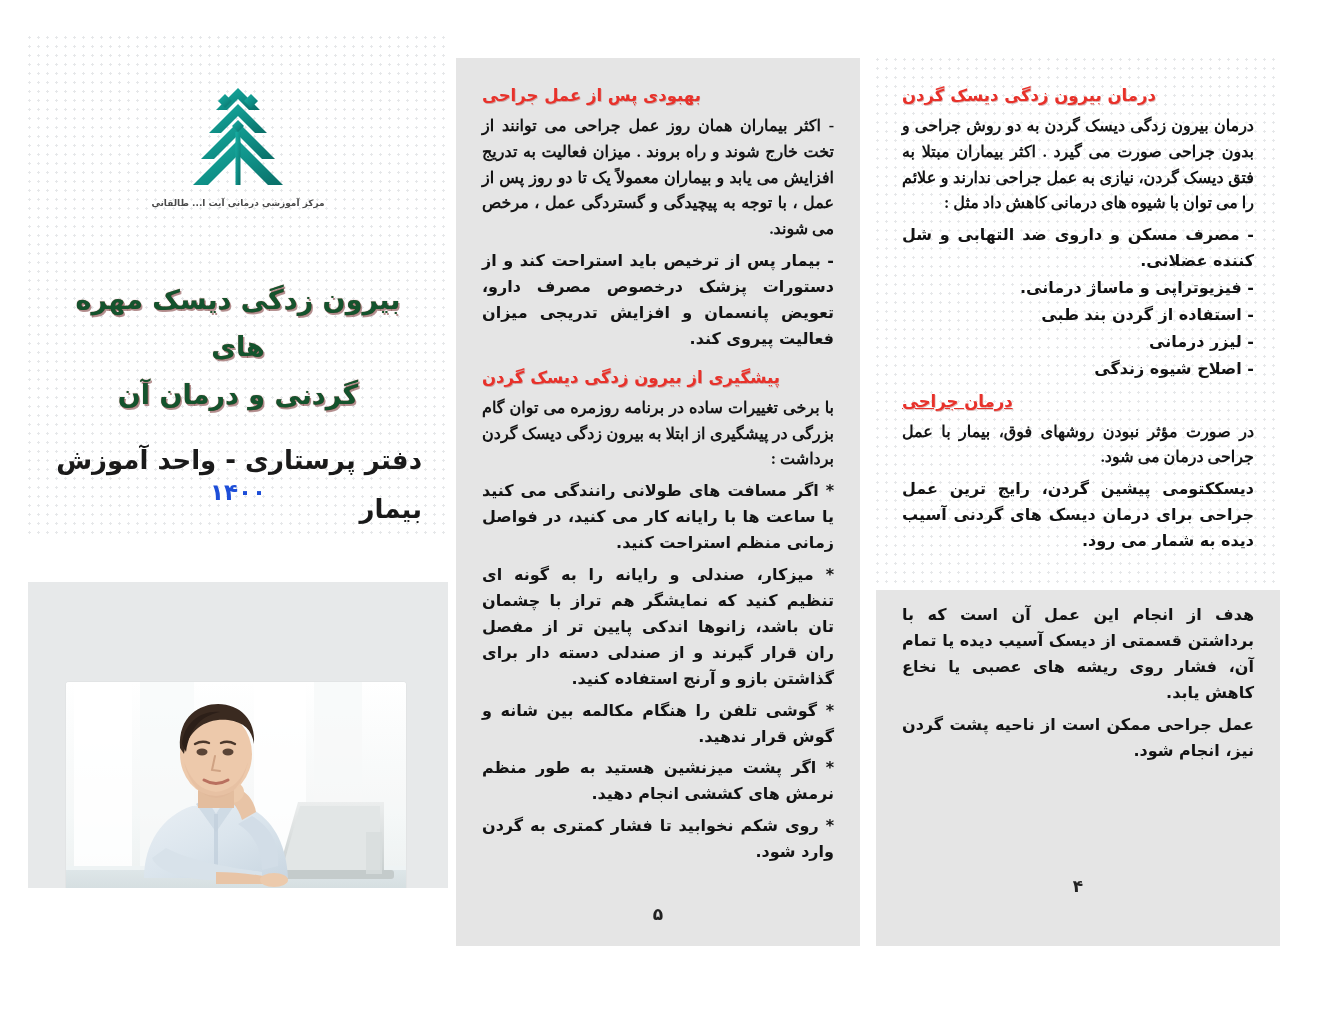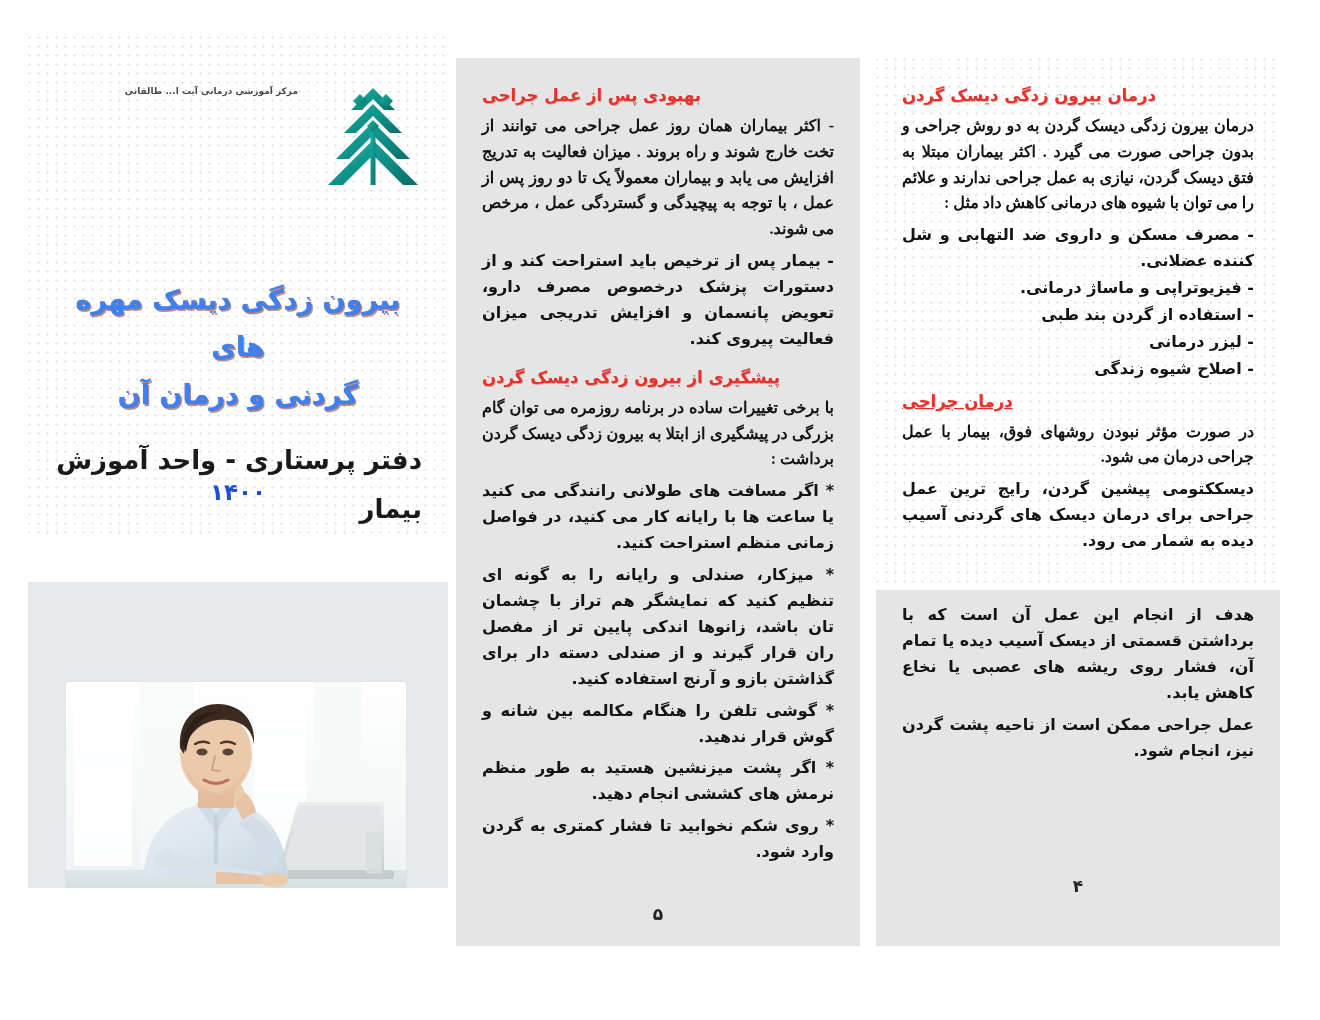--- a/index.html
+++ b/index.html
@@ -27,32 +27,32 @@
   #cover-card{
     position:absolute;left:0;top:0;width:420px;height:500px;
   }
   #cover-notch{
     position:absolute;left:0;top:500px;width:420px;height:46px;
     background:#ffffff;
     clip-path:polygon(0 0,100% 0,100% 100%,58% 100%,50% 62%,42% 100%,0 100%);
   }
   #logo-wrap{
     position:absolute;left:0;top:44px;width:420px;
-    display:flex;flex-direction:row;
+    display:flex;flex-direction:column;align-items:center;
   }
   #logo-mark{width:150px;height:112px;display:block;}
   #logo-caption{
     margin-top:6px;font-size:9px;letter-spacing:.5px;color:#2b2b2b;
     font-weight:bold;direction:rtl;opacity:.85;
   }
   #cover-title{
     position:absolute;left:26px;top:240px;width:368px;
     text-align:center;direction:rtl;
     font-size:27px;font-weight:bold;line-height:1.75;
-    color:#3b82f6;
+    color:#14532d;
     text-shadow:1.5px 1.5px 0 rgba(90,10,10,.45), 0 0 1px rgba(140,0,0,.6);
     letter-spacing:-.5px;
   }
   #cover-sub{
     position:absolute;left:26px;top:400px;width:368px;
     direction:rtl;
     font-size:26px;font-weight:bold;color:#1a1a1a;line-height:1.9;
   }
   #cover-year{
     position:absolute;left:26px;top:443px;width:368px;

